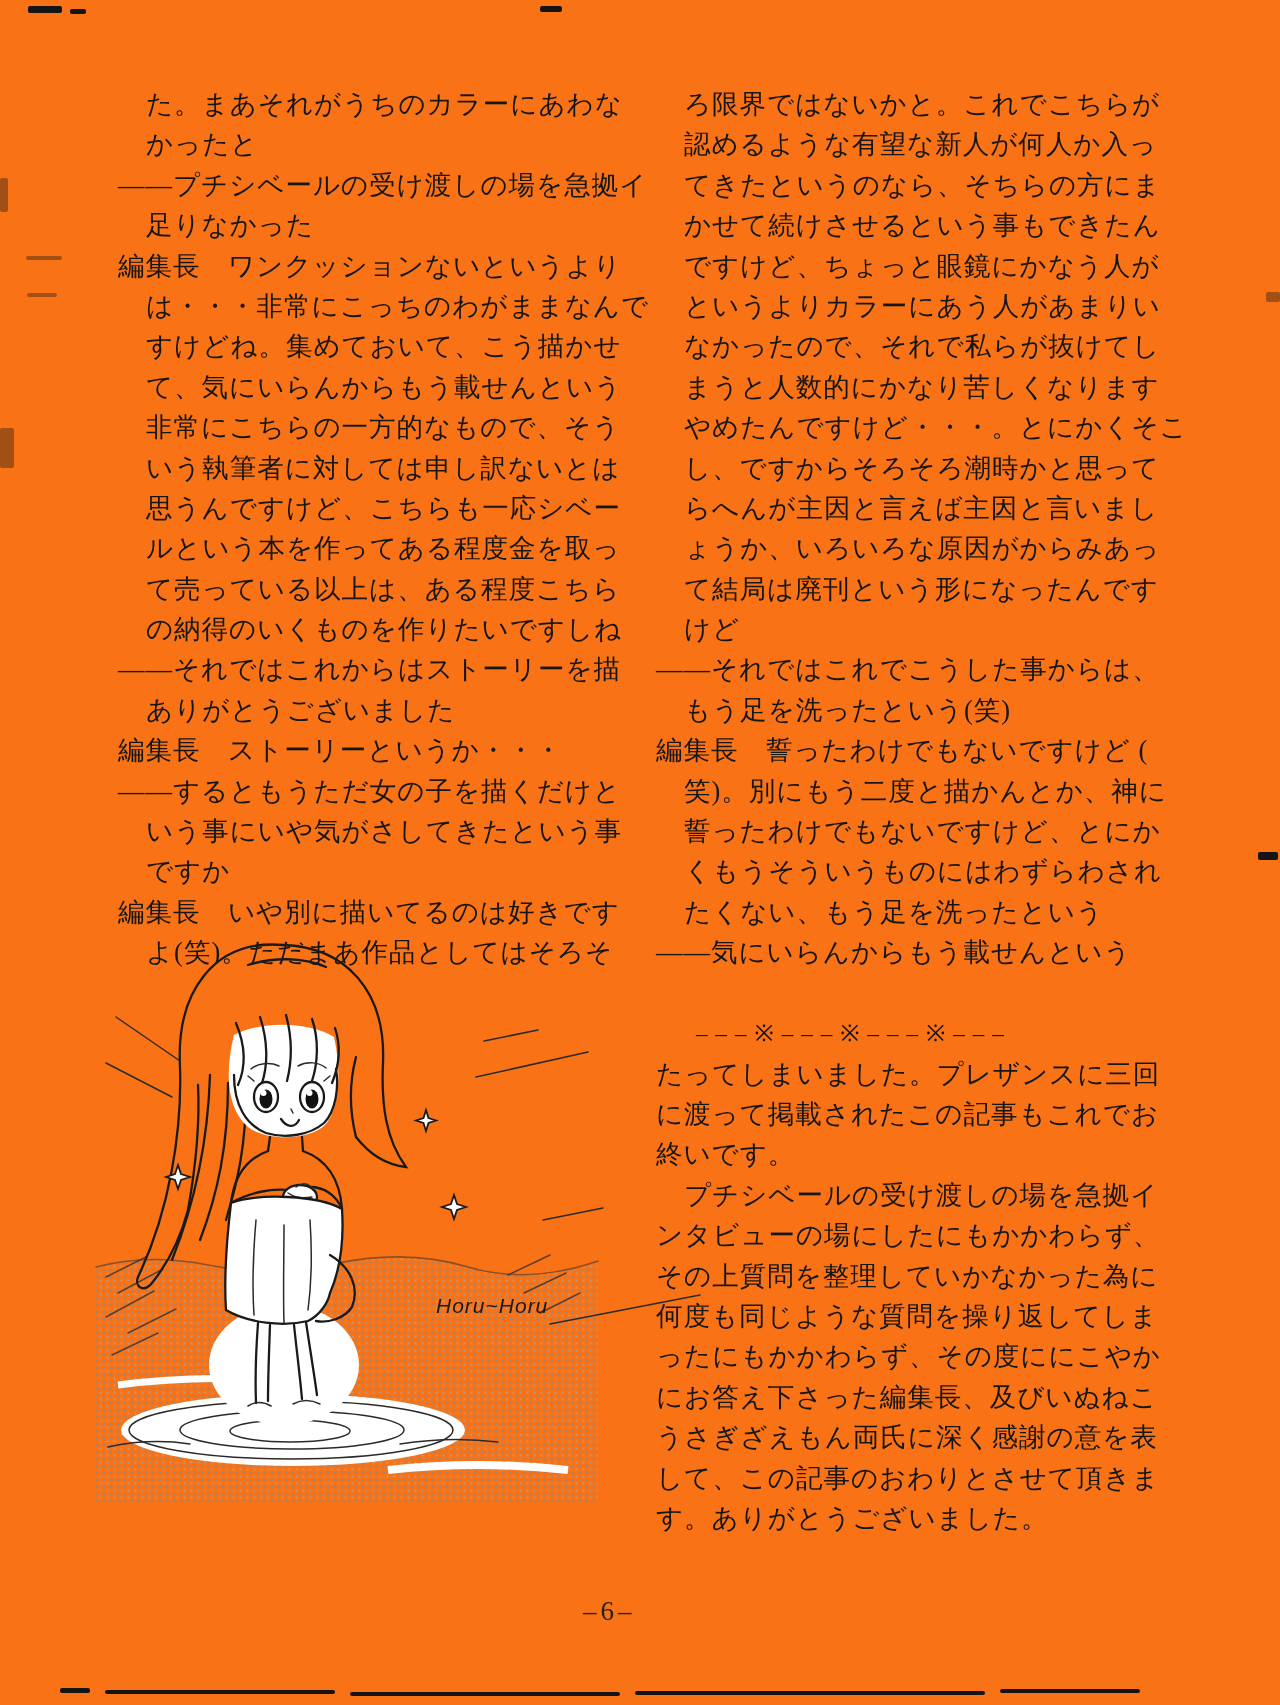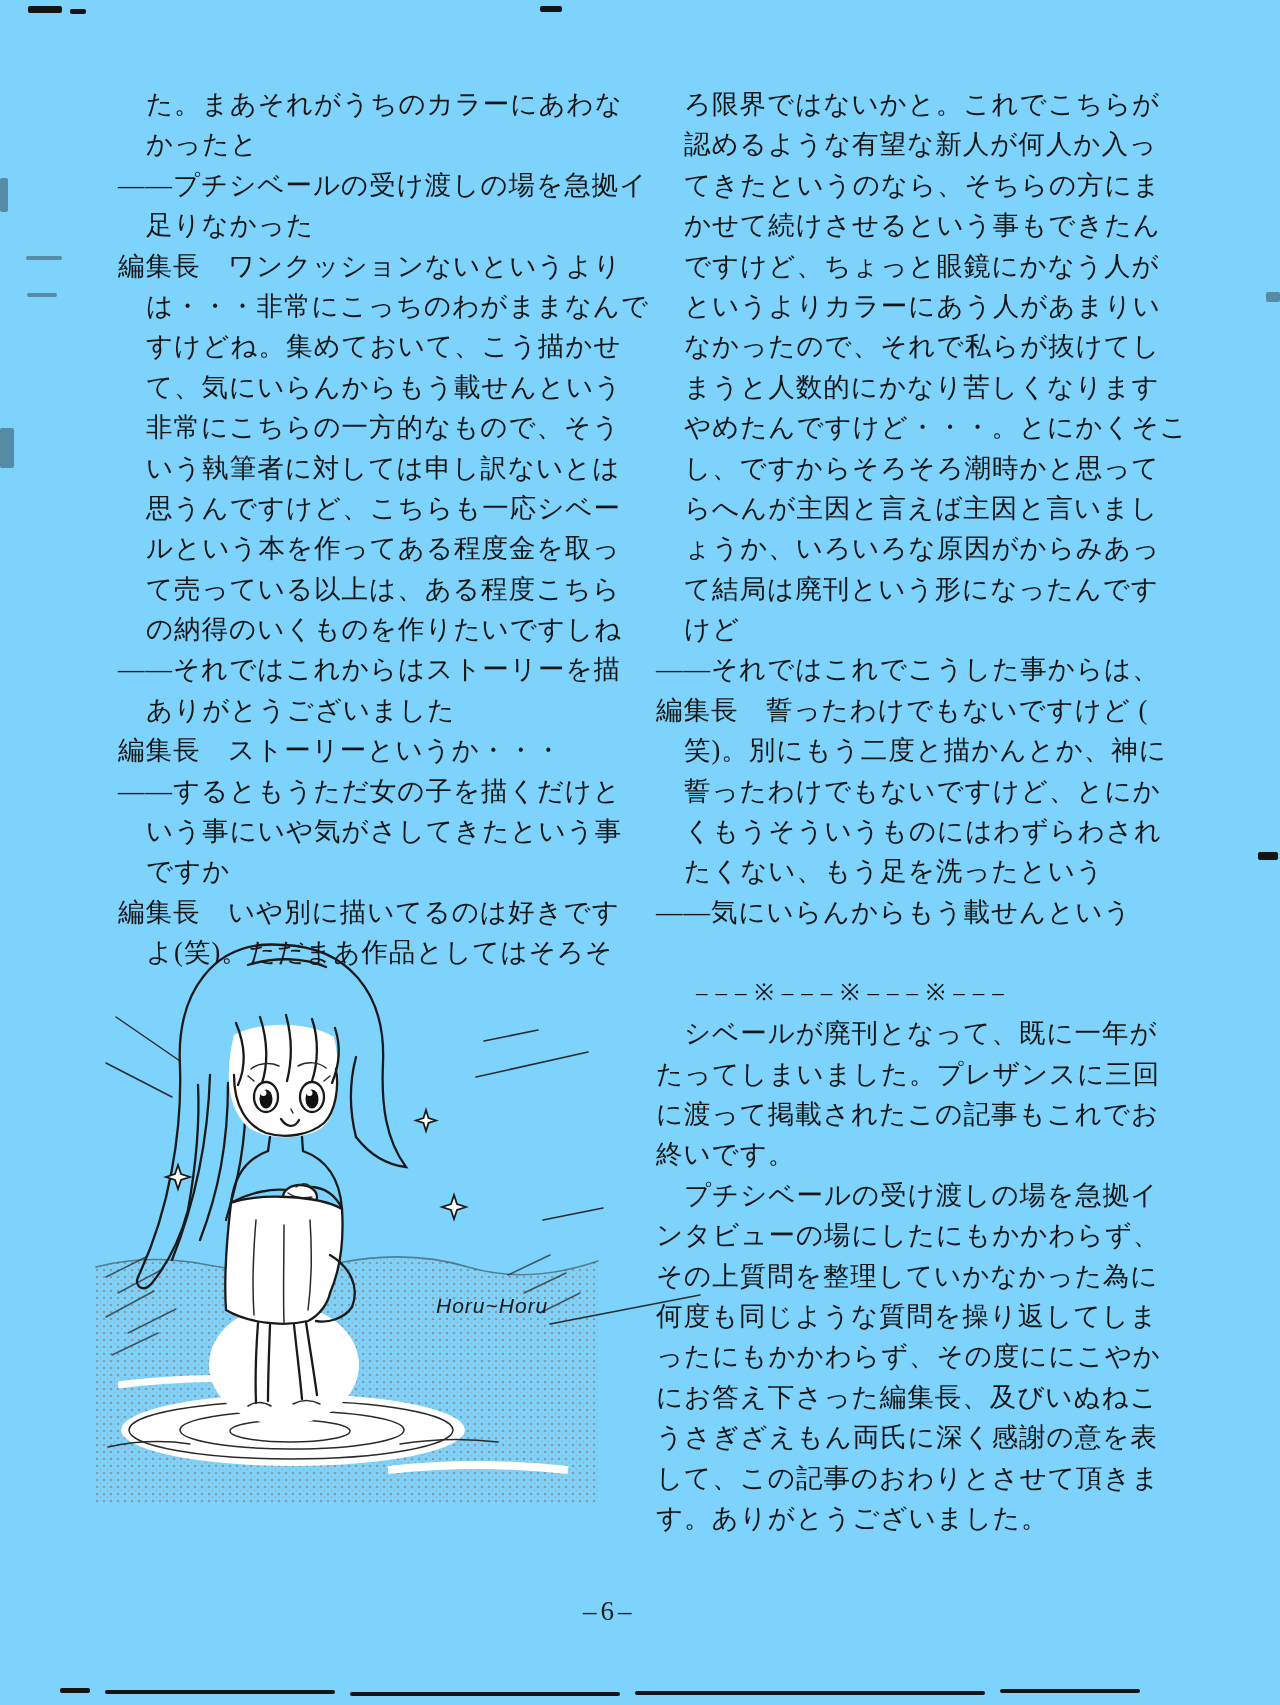--- a/index.html
+++ b/index.html
@@ -1,18 +1,18 @@
 <!DOCTYPE html>
 <html><head>
 <meta charset="utf-8">
 <style>
   html,body{margin:0;padding:0;background:#e8e8e4;}
   .page{
     position:relative;width:1280px;height:1705px;margin:0 auto;
-    background:#7dd3fc;overflow:hidden;
+    background:#f97316;overflow:hidden;
     font-family:"Liberation Serif","DejaVu Serif",serif;color:#161616;
   }
   .col{position:absolute;width:500px;}
   .col-left{left:118px;top:84px;}
   .col-right{left:656px;top:84px;}
   .tline{height:40.4px;line-height:40.4px;font-size:26.5px;letter-spacing:1px;white-space:pre;}
   .tline.ind{padding-left:28px;}
   .divider{height:40px;line-height:40px;margin-top:41px;font-size:23px;letter-spacing:8px;padding-left:40px;white-space:pre;color:#111;}
   .pageno{position:absolute;left:583px;top:1596px;font-size:27px;letter-spacing:4px;color:#222;}
   .artifact{position:absolute;background:#141414;border-radius:2px;}
@@ -62,30 +62,30 @@
         <div class="tline ind">というよりカラーにあう人があまりい</div>
         <div class="tline ind">なかったので、それで私らが抜けてし</div>
         <div class="tline ind">まうと人数的にかなり苦しくなります</div>
         <div class="tline ind">やめたんですけど・・・。とにかくそこ</div>
         <div class="tline ind">し、ですからそろそろ潮時かと思って</div>
         <div class="tline ind">らへんが主因と言えば主因と言いまし</div>
         <div class="tline ind">ょうか、いろいろな原因がからみあっ</div>
         <div class="tline ind">て結局は廃刊という形になったんです</div>
         <div class="tline ind">けど</div>
         <div class="tline">――それではこれでこうした事からは、</div>
+        <div class="tline ind">もう足を洗ったという(笑)</div>
         <div class="tline">編集長　誓ったわけでもないですけど (</div>
         <div class="tline ind">笑)。別にもう二度と描かんとか、神に</div>
         <div class="tline ind">誓ったわけでもないですけど、とにか</div>
         <div class="tline ind">くもうそういうものにはわずらわされ</div>
         <div class="tline ind">たくない、もう足を洗ったという</div>
         <div class="tline">――気にいらんからもう載せんという</div>
       </div>
     <div class="divider">–––※–––※–––※–––</div>
     <div>
-        <div class="tline ind">シベールが廃刊となって、既に一年が</div>
         <div class="tline">たってしまいました。プレザンスに三回</div>
         <div class="tline">に渡って掲載されたこの記事もこれでお</div>
         <div class="tline">終いです。</div>
         <div class="tline ind">プチシベールの受け渡しの場を急拠イ</div>
         <div class="tline">ンタビューの場にしたにもかかわらず、</div>
         <div class="tline">その上質問を整理していかなかった為に</div>
         <div class="tline">何度も同じような質問を操り返してしま</div>
         <div class="tline">ったにもかかわらず、その度ににこやか</div>
         <div class="tline">にお答え下さった編集長、及びいぬねこ</div>
         <div class="tline">うさぎざえもん両氏に深く感謝の意を表</div>

